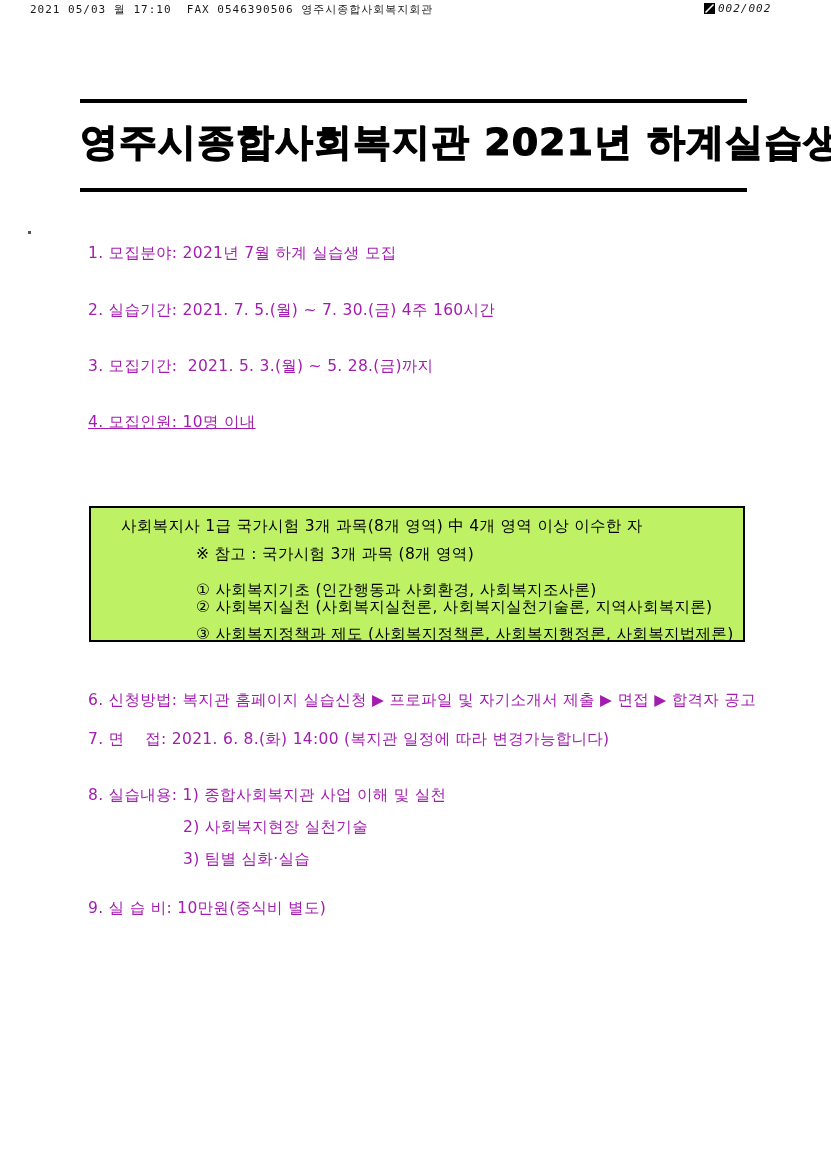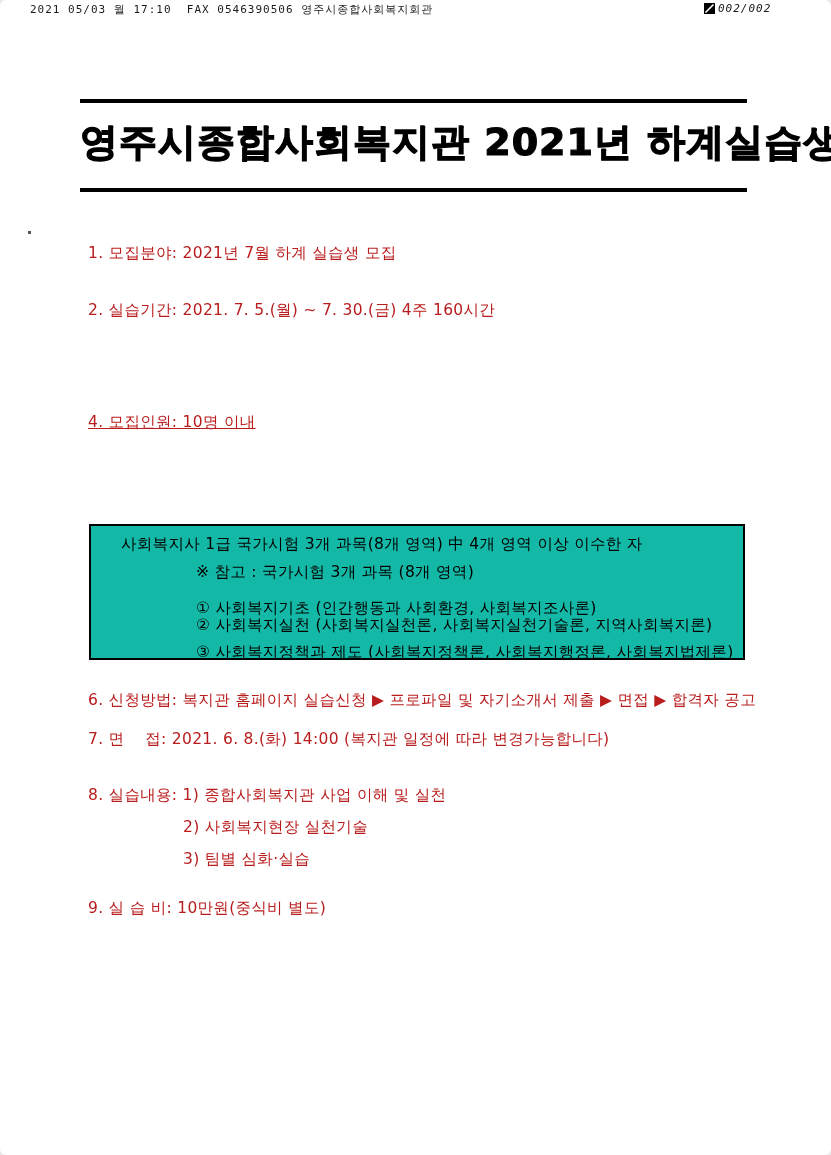--- a/index.html
+++ b/index.html
@@ -7,21 +7,20 @@
   body { font-family: "DejaVu Sans", sans-serif; }
 
   .page {
     position: relative;
     width: 831px;
     height: 1155px;
     margin: 0 auto;
     background: #ffffff;
     color: #000000;
     overflow: hidden;
-    border-radius: 6px;
   }
 
   
   .fax-header-left {
     position: absolute;
     left: 30px; top: 2px;
     font-family: "DejaVu Sans Mono", monospace;
     font-size: 11px;
     letter-spacing: 1px;
     color: #1a1a1a;
@@ -69,45 +68,45 @@
     left: 28px; top: 231px;
     width: 3px; height: 3px;
     background: #555;
   }
 
   
   .line {
     position: absolute;
     font-size: 15.5px;
     letter-spacing: 0.3px;
-    color: #b91c1c;
+    color: #a21caf;
     white-space: pre;
     line-height: 1;
   }
   .li    { left: 88px; }
   .li-1  { top: 246px; }
   .li-2  { top: 303px; }
   .li-3  { top: 359px; }
   .li-4  { top: 415px; text-decoration: underline; }
   .li-5  { top: 472px; }
   .li-6  { top: 693px; }
   .li-7  { top: 732px; }
   .li-8a { top: 788px; }
   .li-8b { top: 820px; left: 183px; }
   .li-8c { top: 852px; left: 183px; }
   .li-9  { top: 901px; }
   .li-10 { top: 958px; }
 
   
   .qual-box {
     position: absolute;
-    left: 89px; top: 524px;
+    left: 89px; top: 506px;
     width: 656px; height: 136px;
     border: 2px solid #000;
-    background: #14b8a6;
+    background: #bef264;
   }
   .qual-line {
     position: absolute;
     font-size: 15.5px;
     letter-spacing: 0.3px;
     white-space: pre;
     line-height: 1;
     color: #000;
   }
   .ql-1 { left: 30px;  top: 11px; }
@@ -134,20 +133,21 @@
   </div>
 
   <div class="rule rule-top"></div>
   <div class="doc-title">영주시종합사회복지관 2021년 하계실습생 모집</div>
   <div class="rule rule-bottom"></div>
 
   <div class="speck"></div>
 
   <div class="line li li-1">1. 모집분야: 2021년 7월 하계 실습생 모집</div>
   <div class="line li li-2">2. 실습기간: 2021. 7. 5.(월) ~ 7. 30.(금) 4주 160시간</div>
+  <div class="line li li-3">3. 모집기간:  2021. 5. 3.(월) ~ 5. 28.(금)까지</div>
   <div class="line li li-4">4. 모집인원: 10명 이내</div>
 
   <div class="qual-box">
     <div class="qual-line ql-1">사회복지사 1급 국가시험 3개 과목(8개 영역) 中 4개 영역 이상 이수한 자</div>
     <div class="qual-line ql-2">※ 참고 : 국가시험 3개 과목 (8개 영역)</div>
     <div class="qual-line ql-3">① 사회복지기초 (인간행동과 사회환경, 사회복지조사론)</div>
     <div class="qual-line ql-4">② 사회복지실천 (사회복지실천론, 사회복지실천기술론, 지역사회복지론)</div>
     <div class="qual-line ql-5">③ 사회복지정책과 제도 (사회복지정책론, 사회복지행정론, 사회복지법제론)</div>
   </div>
 

